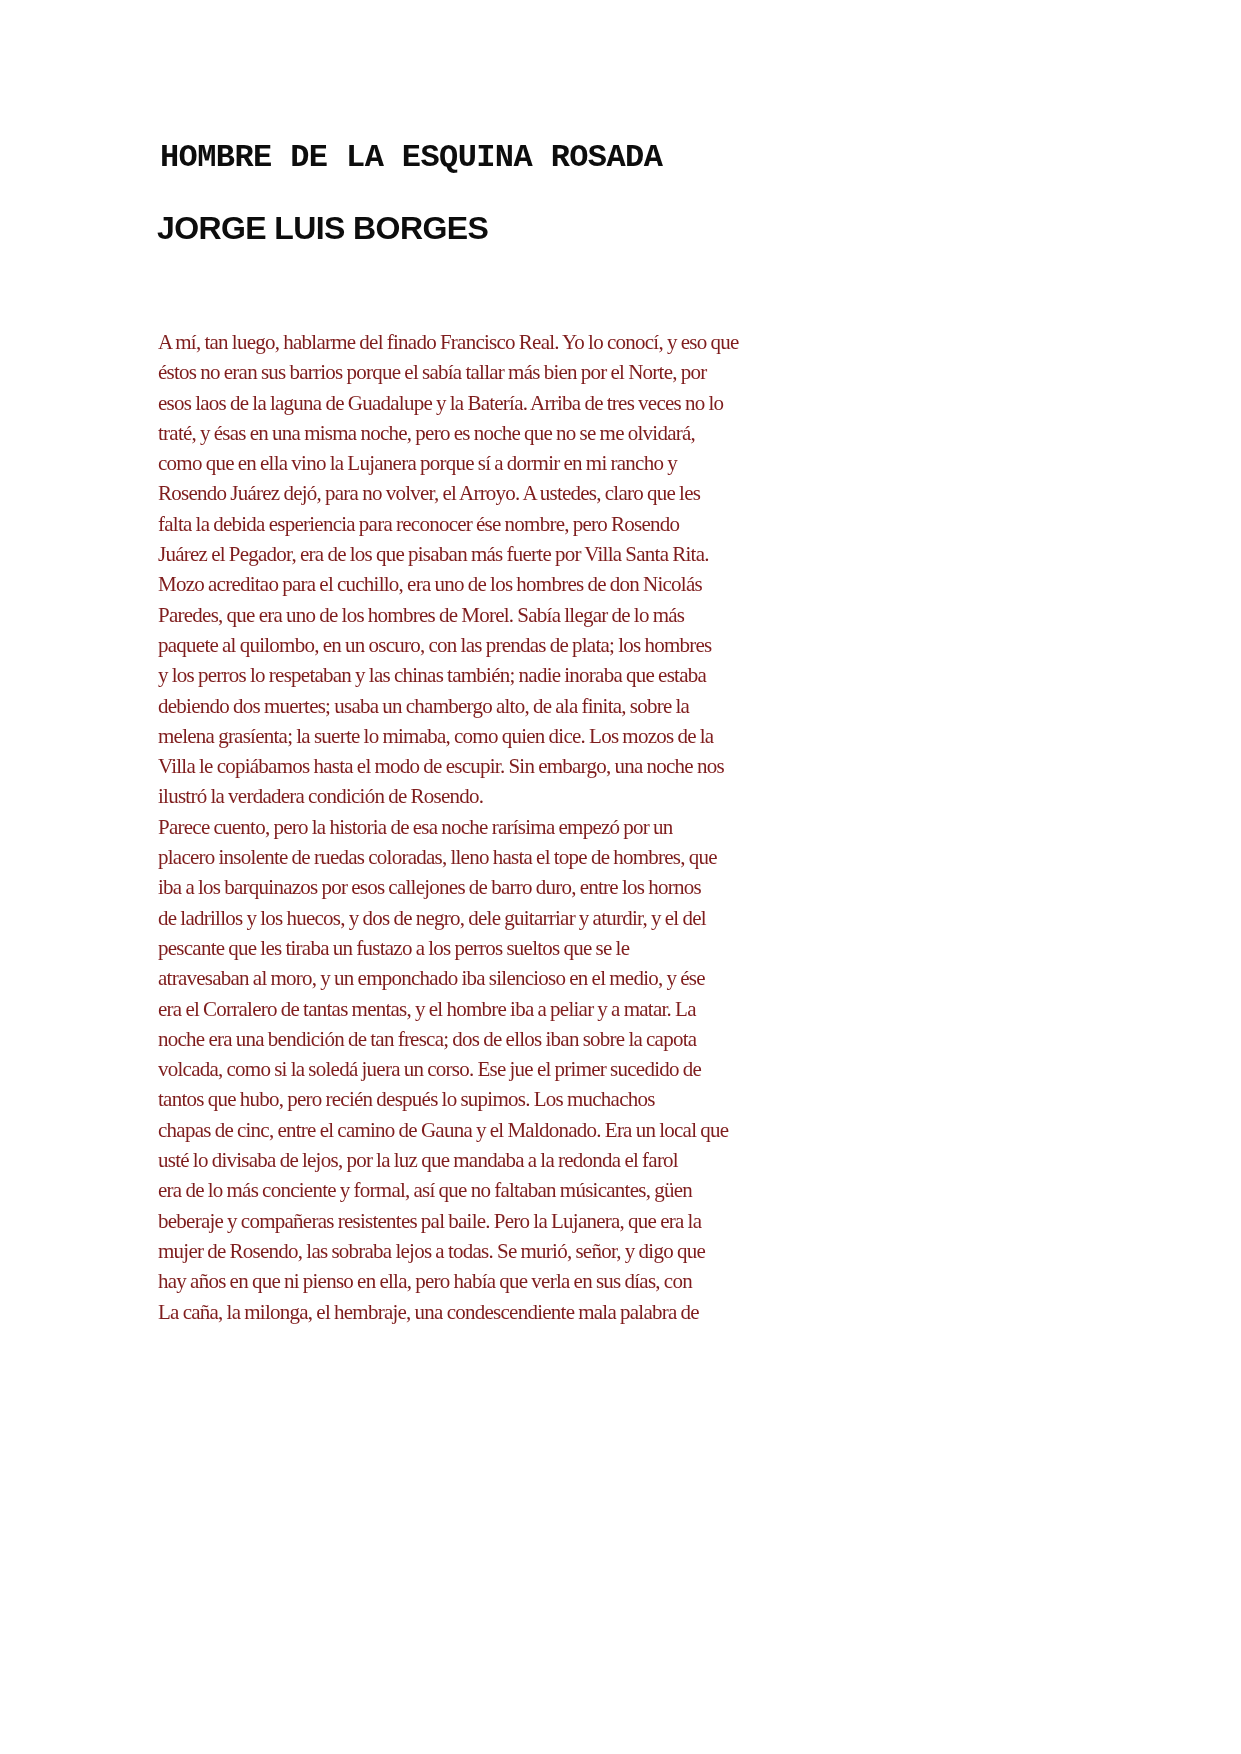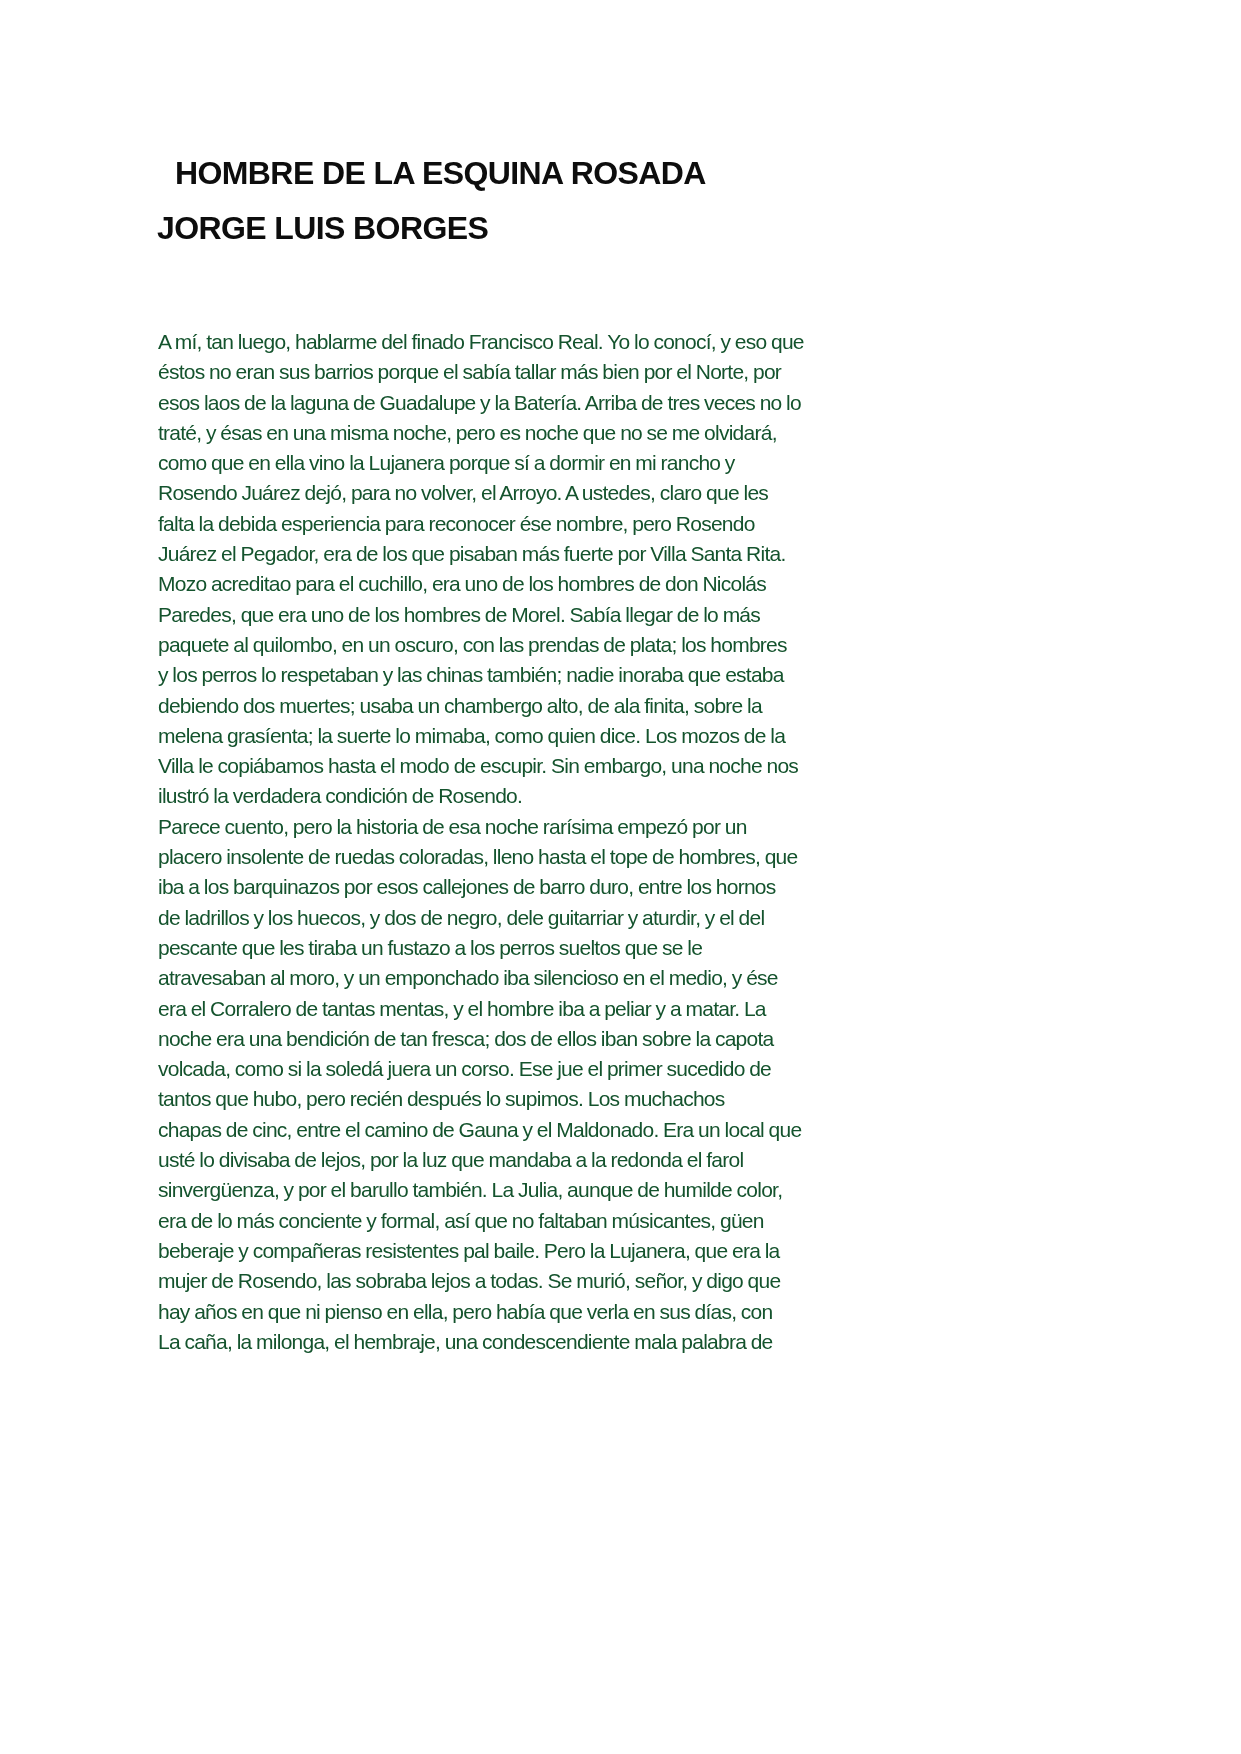--- a/index.html
+++ b/index.html
@@ -19,22 +19,22 @@
     position: absolute;
     left: 0; top: 0;
     width: 1241px;
     height: 1754px;
     background: #ffffff;
   }
   .title {
     position: absolute;
     left: 158px;
     top: 136px;
-    margin: 17px;
-    font-family: Liberation Sans, sans-serif;
+    margin: 2px;
+    font-family: Liberation Mono, monospace;
     font-weight: bold;
     font-size: 32px;
     letter-spacing: -0.6px;
     line-height: 40px;
     color: #0d0d0d;
     white-space: nowrap;
   }
   .author {
     position: absolute;
     left: 157px;
@@ -51,25 +51,25 @@
   .body-text {
     position: absolute;
     left: 158px;
     top: 327px;
     width: 900px;
   }
   .line {
     display: block;
     height: 30.3px;
     line-height: 30.3px;
-    font-family: Liberation Sans, sans-serif;
+    font-family: Liberation Serif, serif;
     font-size: 21px;
     letter-spacing: -0.75px;
     word-spacing: -0.5px;
-    color: #14532d;
+    color: #7f1d1d;
     white-space: nowrap;
   }
 </style>
 </head>
 <body>
 
 <div class="page">
   <h1 class="title">HOMBRE DE LA ESQUINA ROSADA</h1>
   <h2 class="author">JORGE LUIS BORGES</h2>
 
@@ -95,20 +95,19 @@
     <span class="line">iba a los barquinazos por esos callejones de barro duro, entre los hornos</span>
     <span class="line">de ladrillos y los huecos, y dos de negro, dele guitarriar y aturdir, y el del</span>
     <span class="line">pescante que les tiraba un fustazo a los perros sueltos que se le</span>
     <span class="line">atravesaban al moro, y un emponchado iba silencioso en el medio, y ése</span>
     <span class="line">era el Corralero de tantas mentas, y el hombre iba a peliar y a matar. La</span>
     <span class="line">noche era una bendición de tan fresca; dos de ellos iban sobre la capota</span>
     <span class="line">volcada, como si la soledá juera un corso. Ese jue el primer sucedido de</span>
     <span class="line">tantos que hubo, pero recién después lo supimos. Los muchachos</span>
     <span class="line">chapas de cinc, entre el camino de Gauna y el Maldonado. Era un local que</span>
     <span class="line">usté lo divisaba de lejos, por la luz que mandaba a la redonda el farol</span>
-    <span class="line">sinvergüenza, y por el barullo también. La Julia, aunque de humilde color,</span>
     <span class="line">era de lo más conciente y formal, así que no faltaban músicantes, güen</span>
     <span class="line">beberaje y compañeras resistentes pal baile. Pero la Lujanera, que era la</span>
     <span class="line">mujer de Rosendo, las sobraba lejos a todas. Se murió, señor, y digo que</span>
     <span class="line">hay años en que ni pienso en ella, pero había que verla en sus días, con</span>
     <span class="line">La caña, la milonga, el hembraje, una condescendiente mala palabra de</span>
   </div>
 </div>
 
 </body></html>

